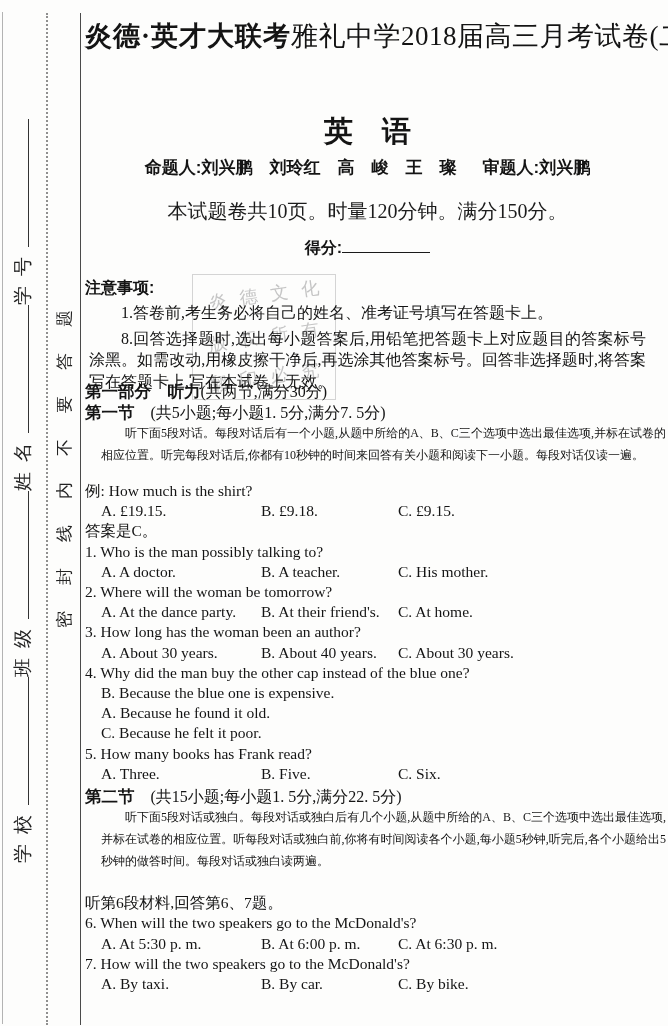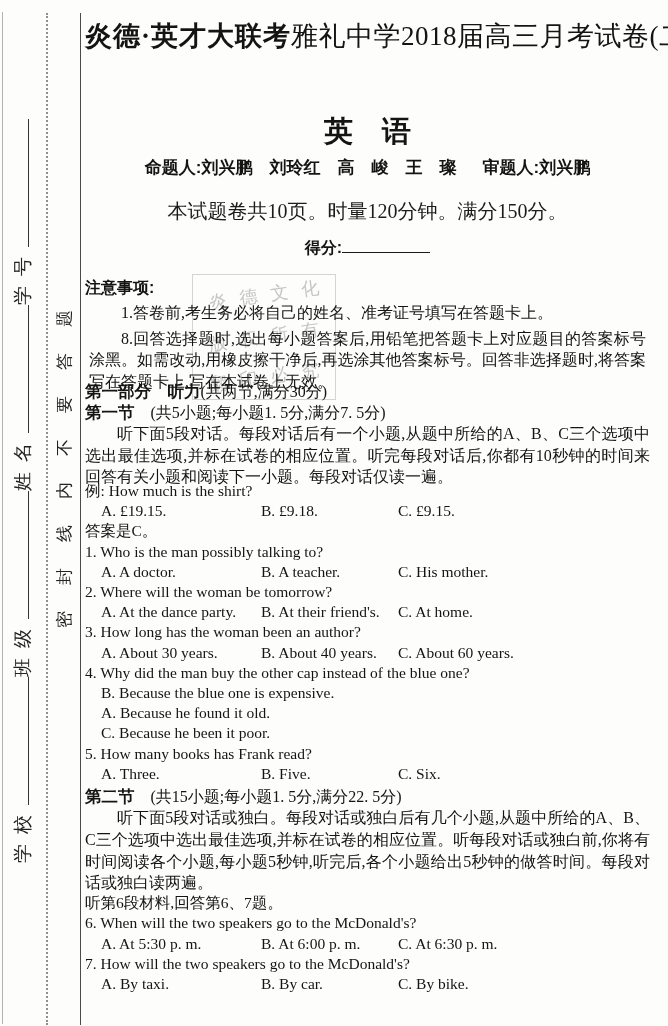--- a/index.html
+++ b/index.html
@@ -59,21 +59,21 @@
   #notice .nh{font-weight:bold;font-family:"Liberation Sans","DejaVu Sans",sans-serif;}
   #notice p{margin:4px;text-indent:2em;text-align:justify;word-break:break-all;}
 
   .part-head{font-size:16.5px;}
   .part-head .hb{font-weight:bold;font-family:"Liberation Sans","DejaVu Sans",sans-serif;}
   .part-head .hn{font-size:16px;}
   #p1head{top:381px;}
   #s1head{top:402px;}
   #s2head{top:786px;}
 
-  .cpar{font-size:16px;line-height:21.5px;text-indent:2em;text-align:justify;word-break:break-all;}
+  .cpar{font-size:12px;line-height:21.5px;text-indent:2em;text-align:justify;word-break:break-all;margin-left:16px;}
   #s1para{top:423px;}
   #s2para{top:807px;line-height:21.8px;}
 
   .qblock{font-size:15.5px;line-height:20.2px;}
   #listen1{top:481px;}
   #listen2{top:893px;line-height:20.3px;}
 
   .optrow{display:flex;padding-left:16px;}
   .optrow .oa{width:160px;} .optrow .ob{width:137px;} .optrow .oc{flex:1;}
   .optline{padding-left:16px;}
@@ -153,27 +153,27 @@
     <div class="optrow">
       <span class="oa">A.  At the dance party.</span>
       <span class="ob">B.  At their friend's.</span>
       <span class="oc">C.  At home.</span>
     </div>
 
     <div class="qtext">3. How long has the woman been an author?</div>
     <div class="optrow">
       <span class="oa">A.  About 30 years.</span>
       <span class="ob">B.  About 40 years.</span>
-      <span class="oc">C.  About 60 years.</span>
+      <span class="oc">C.  About 30 years.</span>
     </div>
 
     <div class="qtext">4. Why did the man buy the other cap instead of the blue one?</div>
     <div class="optline">B.  Because the blue one is expensive.</div>
     <div class="optline">A.  Because he found it old.</div>
-    <div class="optline">C.  Because he been it poor.</div>
+    <div class="optline">C.  Because he felt it poor.</div>
 
     <div class="qtext">5. How many books has Frank read?</div>
     <div class="optrow">
       <span class="oa">A.  Three.</span>
       <span class="ob">B.  Five.</span>
       <span class="oc">C.  Six.</span>
     </div>
   </div>
 
   <div class="blk part-head" id="s2head">

